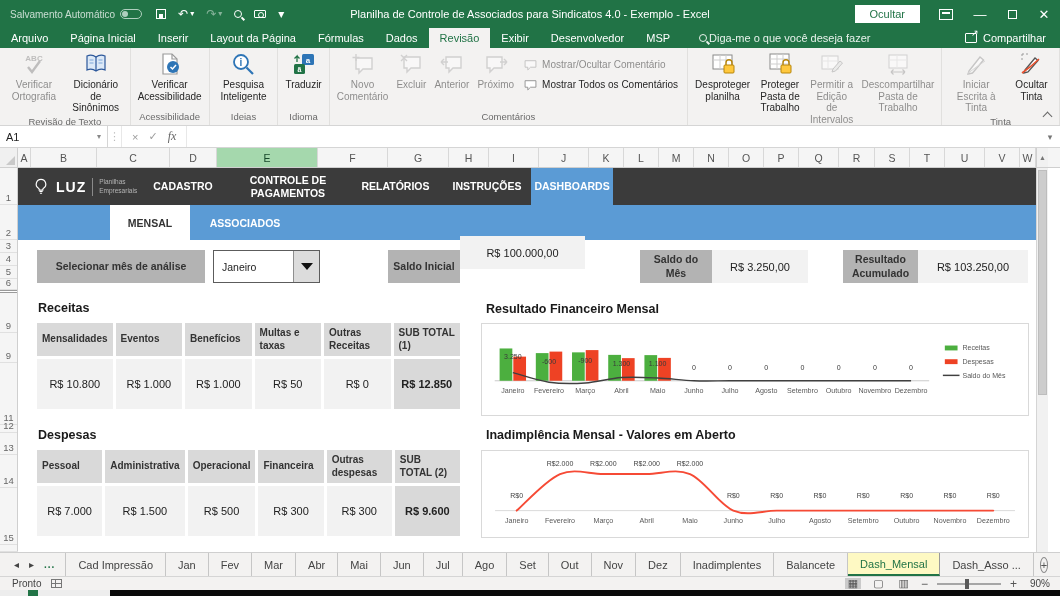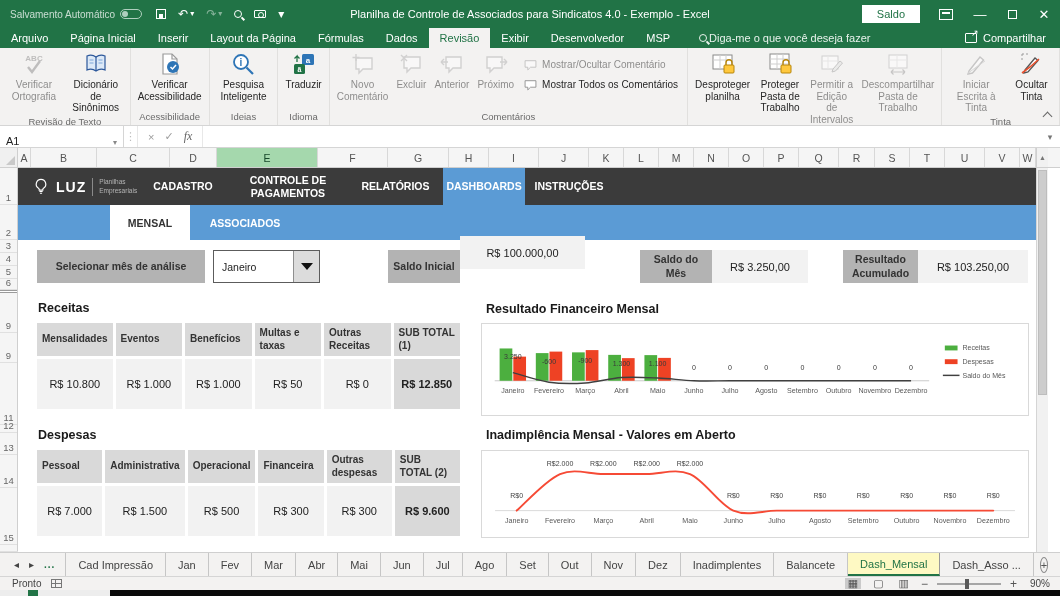--- a/index.html
+++ b/index.html
@@ -53,21 +53,21 @@
   .rcheck { display:flex; align-items:center; gap:5px; font-size:10px; color:#262626; cursor:pointer; white-space:nowrap; }
   .rcheck .cic { width:13px; height:13px; flex:0 0 13px; }
   .rcheck .cic svg { width:100%; height:100%; }
   .rcheck.dim { opacity:.5; cursor:default; }
   .rglabel { text-align:center; font-size:9.5px; color:#6a6a6a; padding:2px 4px 3px; }
   .rib-collapse { position:absolute; right:8px; bottom:6px; width:9px; height:9px; cursor:pointer; }
   .rib-collapse::before { content:""; position:absolute; left:1px; top:3px; width:6px; height:6px; border-left:1.4px solid #666; border-top:1.4px solid #666; transform:rotate(45deg); }
 
   
   .fbar { height:22px; display:flex; align-items:stretch; background:#fff; border-bottom:1px solid #d5d5d5; }
-  .namebox { width:124px; display:flex; align-items:flex-end; border-right:1px solid #d5d5d5; padding:0 6px; }
+  .namebox { width:108px; display:flex; align-items:center; border-right:1px solid #d5d5d5; padding:0 6px; }
   .namebox input { border:0; outline:0; width:60px; font-size:11px; font-family:inherit; color:#222; }
   .nb-caret { margin-left:auto; color:#888; font-size:8px; }
   .fb-sep { width:14px; display:flex; align-items:center; justify-content:center; color:#bbb; border-right:1px solid #e8e8e8; }
   .fb-icons { display:flex; align-items:center; gap:10px; padding:0 10px; border-right:1px solid #e8e8e8; color:#9b9b9b; }
   .fb-fx { font-style:italic; font-family:"Liberation Serif",serif; color:#666; font-size:12px; }
   .fb-input { flex:1; border:0; outline:0; font-size:11px; padding:0 6px; font-family:inherit; }
   .fb-chev { width:20px; display:flex; align-items:center; justify-content:center; color:#777; font-size:9px; }
 
   
   .colheads { height:20px; display:flex; background:#f5f5f5; border-bottom:1px solid #cfcfcf; }
@@ -164,21 +164,21 @@
       <span class="qi">
           <span class="lens"></span>
         </span>
       <span class="qi">
           <span class="cam-ic"></span>
         </span>
       <span class="qi tiny-caret">▾</span>
     </div>
     <div class="win-title">Planilha de Controle de Associados para Sindicatos 4.0 - Exemplo  -  Excel</div>
     <div class="tb-right">
-      <span class="entrar-btn">Saldo</span>
+      <span class="entrar-btn">Ocultar</span>
       <span class="winbtn">
           <span class="ribopts"></span>
         </span>
       <span class="winbtn">—</span>
       <span class="winbtn">
           <span class="restore-box"></span>
         </span>
       <span class="winbtn">✕</span>
     </div>
   </div>
@@ -456,22 +456,22 @@
           <span class="ldiv"></span>
           <span class="lsub">
               <div>Planilhas</div>
               <div>Empresariais</div>
             </span>
         </div>
         <div id="dnav-tabs" style="display:flex;flex:1">
             <div class="dtab" style="width: 90px;">CADASTRO</div>
             <div class="dtab" style="width: 120px;">CONTROLE DE PAGAMENTOS</div>
             <div class="dtab" style="width: 95px;">RELATÓRIOS</div>
+            <div class="dtab" style="width: 88px;">INSTRUÇÕES</div>
             <div class="dtab active" style="width: 82px;">DASHBOARDS</div>
-            <div class="dtab" style="width: 88px;">INSTRUÇÕES</div>
           </div>
       </div>
 
       <div class="dsubnav">
         <div style="width:92px"></div>
         <div id="dsub-tabs" style="display:flex">
             <div class="stab active" style="width: 80px;">MENSAL</div>
             <div class="stab" style="width: 110px;">ASSOCIADOS</div>
           </div>
       </div>

